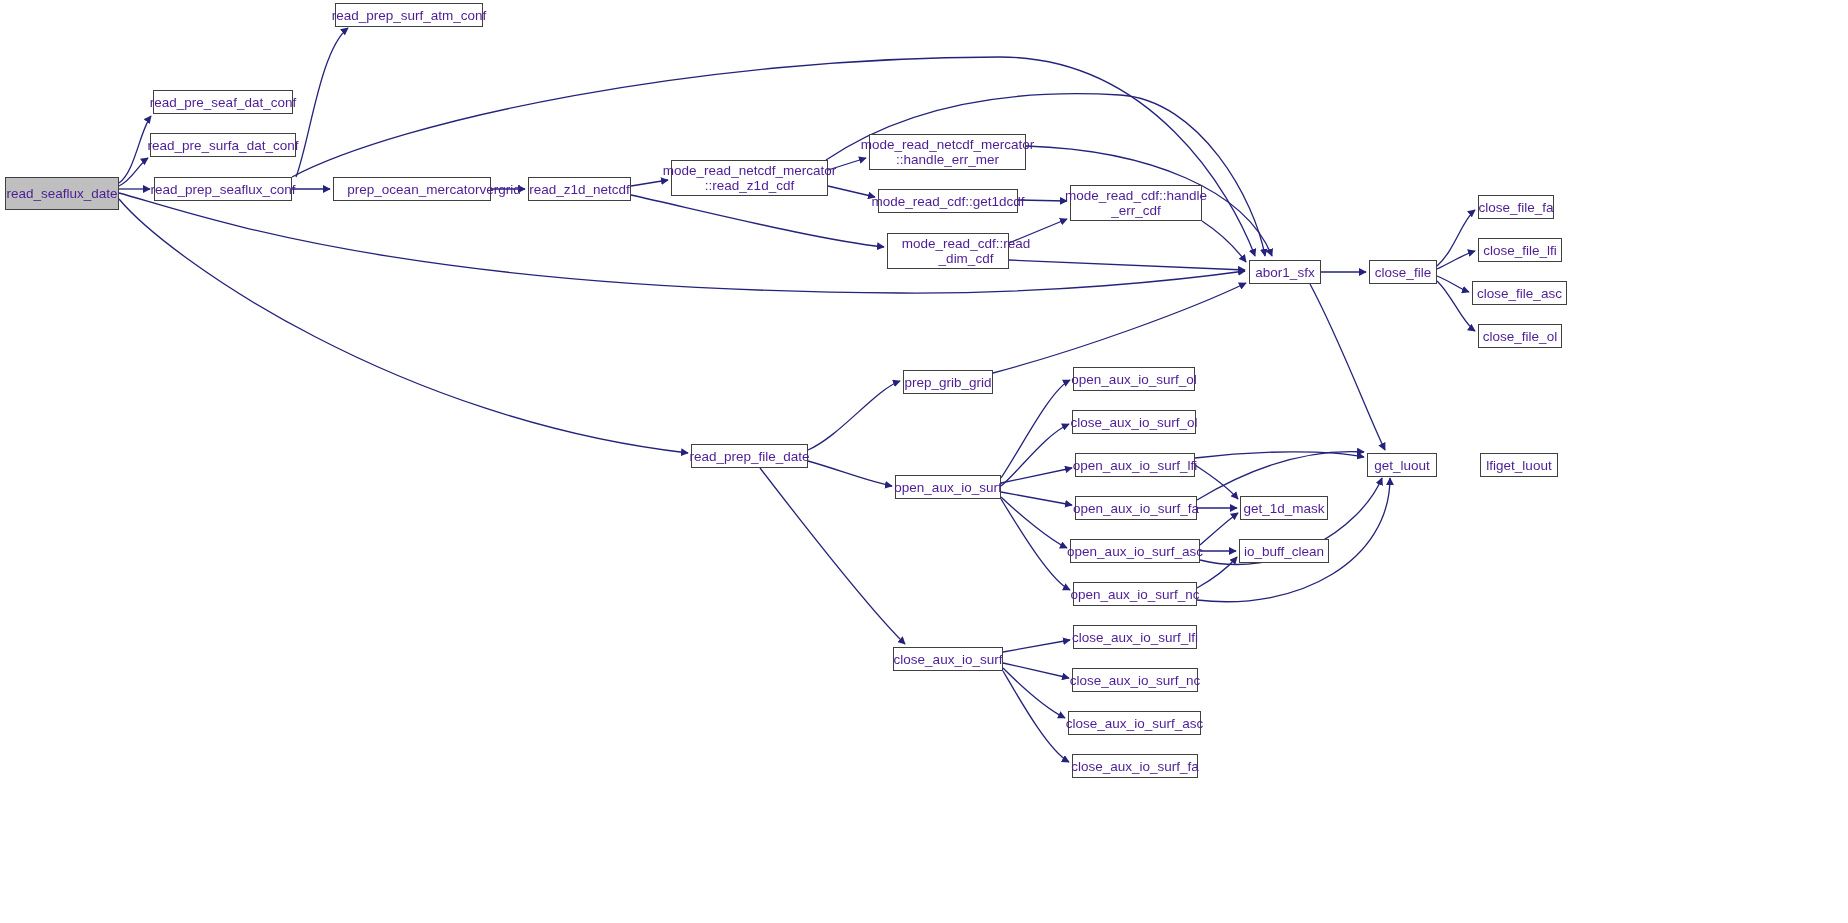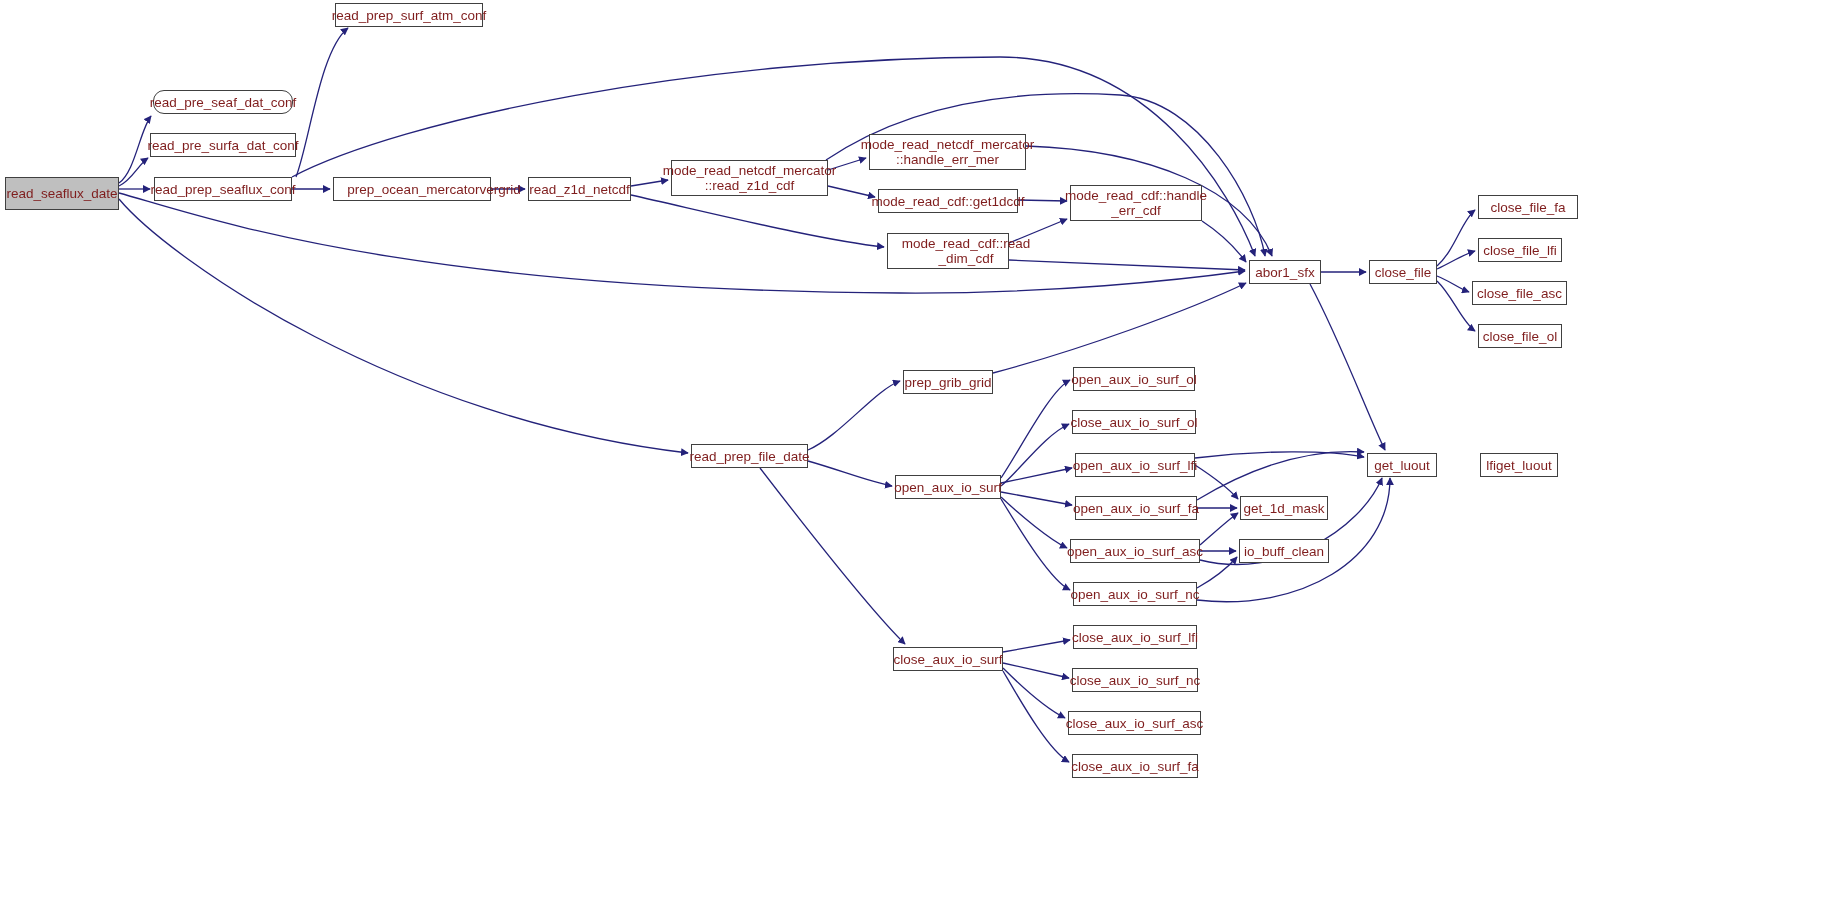--- a/index.html
+++ b/index.html
@@ -4,21 +4,21 @@
 <style>
   html,body{margin:0;padding:0;background:#ffffff;}
   body{font-family:"Liberation Sans", sans-serif;}
   #canvas{position:relative;width:1848px;height:923px;background:#ffffff;overflow:hidden;}
   svg.edges{position:absolute;left:0;top:0;width:1848px;height:923px;pointer-events:none;}
   .node{
     position:absolute;
     box-sizing:border-box;
     border:1px solid #404040;
     background:#ffffff;
-    color:#7f1d1d;
+    color:#4c1d95;
     display:flex;
     align-items:center;
     justify-content:center;
     text-align:center;
     font-size:13.5px;
     line-height:15px;
     white-space:pre;
     letter-spacing:0px;
   }
   .node.root{background:#bfbfbf;}
@@ -80,38 +80,38 @@
         <path d="M1197,588 C1215,578 1230,565 1237,557" fill="none" stroke="#24227a" stroke-width="1.3" marker-end="url(#arrow)"></path>
         <path d="M1197,600 C1300,612 1390,560 1390,478" fill="none" stroke="#24227a" stroke-width="1.3" marker-end="url(#arrow)"></path>
         <path d="M1003,652 L1070,640" fill="none" stroke="#24227a" stroke-width="1.3" marker-end="url(#arrow)"></path>
         <path d="M1003,663 L1069,678" fill="none" stroke="#24227a" stroke-width="1.3" marker-end="url(#arrow)"></path>
         <path d="M1003,668 C1020,685 1045,708 1065,718" fill="none" stroke="#24227a" stroke-width="1.3" marker-end="url(#arrow)"></path>
         <path d="M1003,671 C1020,700 1048,750 1069,762" fill="none" stroke="#24227a" stroke-width="1.3" marker-end="url(#arrow)"></path>
       </g>
   </svg>
   <div id="node-layer">
       <div class="node" style="left: 335px; top: 3px; width: 148px; height: 24px;"><span>read_prep_surf_atm_conf</span></div>
-      <div class="node" style="left: 153px; top: 90px; width: 140px; height: 24px; border-radius: 11px;"><span>read_pre_seaf_dat_conf</span></div>
+      <div class="node" style="left: 153px; top: 90px; width: 140px; height: 24px;"><span>read_pre_seaf_dat_conf</span></div>
       <div class="node" style="left: 150px; top: 133px; width: 146px; height: 24px;"><span>read_pre_surfa_dat_conf</span></div>
       <div class="node root" style="left: 5px; top: 177px; width: 114px; height: 33px;"><span>read_seaflux_date</span></div>
       <div class="node" style="left: 154px; top: 177px; width: 138px; height: 24px;"><span>read_prep_seaflux_conf</span></div>
       <div class="node" style="left: 333px; top: 177px; width: 158px; height: 24px; padding-left: 44px;"><span>prep_ocean_mercatorvergrid</span></div>
       <div class="node" style="left: 528px; top: 177px; width: 103px; height: 24px;"><span>read_z1d_netcdf</span></div>
       <div class="node" style="left: 671px; top: 160px; width: 157px; height: 36px;"><span>mode_read_netcdf_mercator
 ::read_z1d_cdf</span></div>
       <div class="node" style="left: 869px; top: 134px; width: 157px; height: 36px;"><span>mode_read_netcdf_mercator
 ::handle_err_mer</span></div>
       <div class="node" style="left: 878px; top: 189px; width: 140px; height: 24px;"><span>mode_read_cdf::get1dcdf</span></div>
       <div class="node" style="left: 887px; top: 233px; width: 122px; height: 36px; padding-left: 36px;"><span>mode_read_cdf::read
 _dim_cdf</span></div>
       <div class="node" style="left: 1070px; top: 185px; width: 132px; height: 36px;"><span>mode_read_cdf::handle
 _err_cdf</span></div>
       <div class="node" style="left: 1249px; top: 260px; width: 72px; height: 24px;"><span>abor1_sfx</span></div>
       <div class="node" style="left: 1369px; top: 260px; width: 68px; height: 24px;"><span>close_file</span></div>
-      <div class="node" style="left: 1478px; top: 195px; width: 100px; height: 24px;"><span>close_file_fa</span></div>
+      <div class="node" style="left: 1478px; top: 195px; width: 76px; height: 24px;"><span>close_file_fa</span></div>
       <div class="node" style="left: 1478px; top: 238px; width: 84px; height: 24px;"><span>close_file_lfi</span></div>
       <div class="node" style="left: 1472px; top: 281px; width: 95px; height: 24px;"><span>close_file_asc</span></div>
       <div class="node" style="left: 1478px; top: 324px; width: 84px; height: 24px;"><span>close_file_ol</span></div>
       <div class="node" style="left: 903px; top: 370px; width: 90px; height: 24px;"><span>prep_grib_grid</span></div>
       <div class="node" style="left: 1073px; top: 367px; width: 122px; height: 24px;"><span>open_aux_io_surf_ol</span></div>
       <div class="node" style="left: 1072px; top: 410px; width: 124px; height: 24px;"><span>close_aux_io_surf_ol</span></div>
       <div class="node" style="left: 691px; top: 444px; width: 117px; height: 24px;"><span>read_prep_file_date</span></div>
       <div class="node" style="left: 1075px; top: 453px; width: 120px; height: 24px;"><span>open_aux_io_surf_lfi</span></div>
       <div class="node" style="left: 1367px; top: 453px; width: 70px; height: 24px;"><span>get_luout</span></div>
       <div class="node" style="left: 1480px; top: 453px; width: 78px; height: 24px;"><span>lfiget_luout</span></div>

